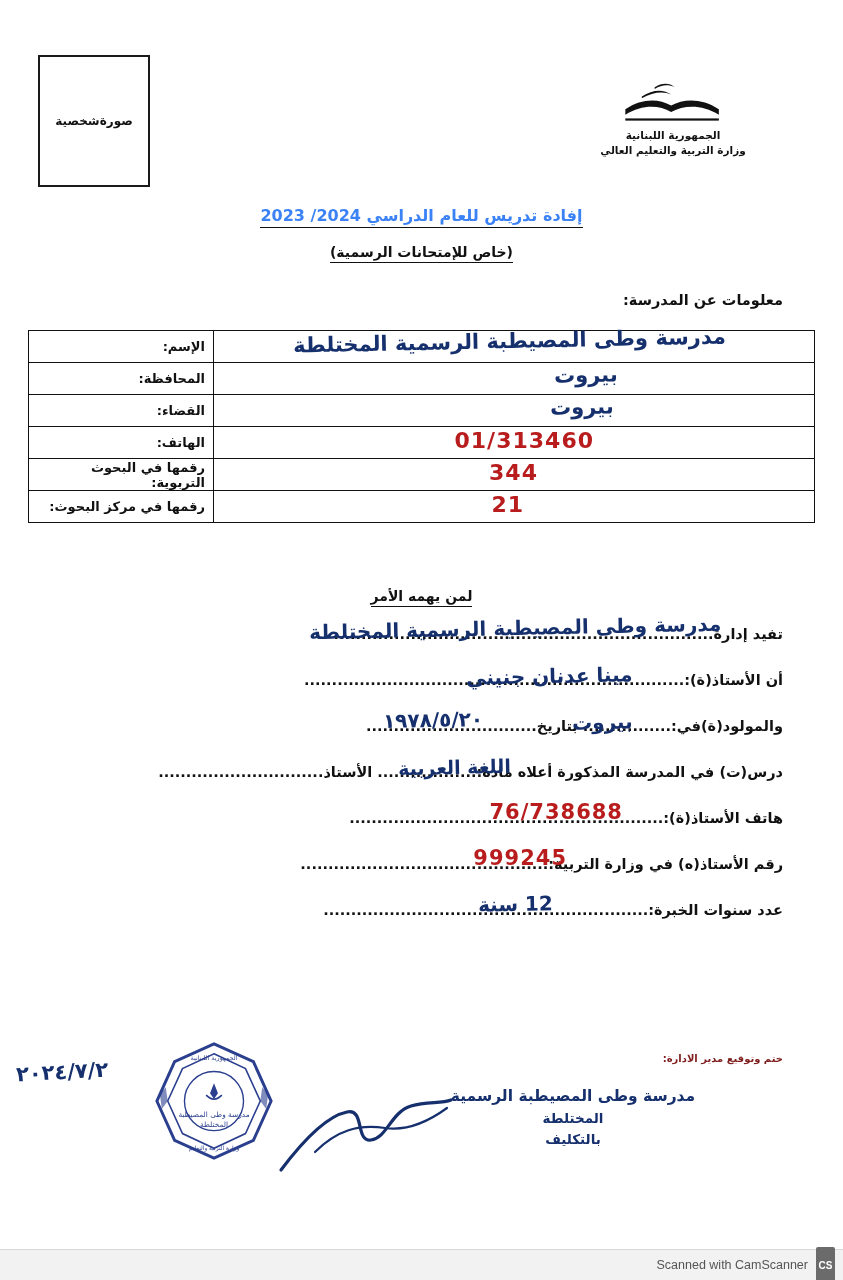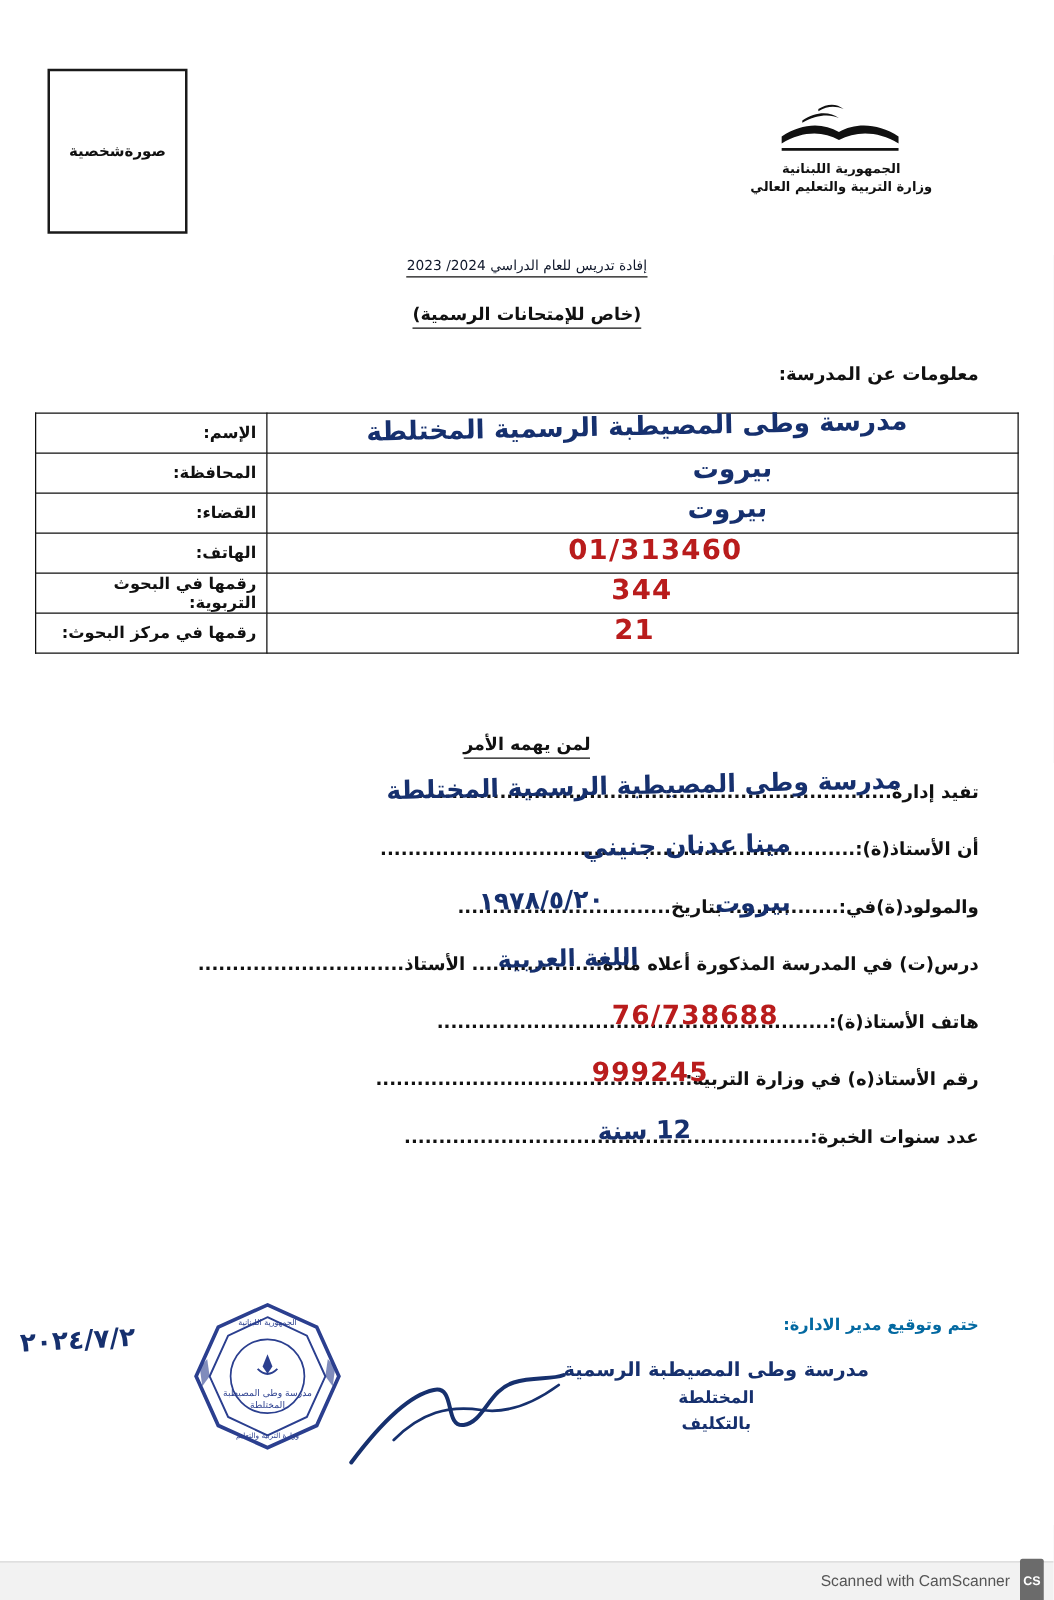--- a/index.html
+++ b/index.html
@@ -21,21 +21,21 @@
   }
   
   .logo-block{
     position:absolute;right:60px;top:78px;width:220px;text-align:center;
   }
   .logo-mark{width:110px;height:46px;margin:0 auto 4px auto;display:block;}
   .logo-line{font-size:10.5px;font-weight:bold;color:#111;line-height:1.45;}
   
   .title-main{
     position:absolute;top:206px;left:0;right:0;text-align:center;
-    font-size:11px;font-weight:normal;color:#0f172a;
+    font-size:16px;font-weight:bold;color:#3b82f6;
   }
   .title-main span{border-bottom:1.6px solid #111;padding-bottom:2px;}
   .title-sub{
     position:absolute;top:244px;left:0;right:0;text-align:center;
     font-size:14px;font-weight:bold;color:#111;
   }
   .title-sub span{border-bottom:1.6px solid #111;padding-bottom:2px;}
   
   .section-head{
     position:absolute;top:292px;right:60px;font-size:14.5px;font-weight:bold;color:#111;
@@ -75,21 +75,21 @@
   }
   .to-whom span{border-bottom:1.5px solid #111;padding-bottom:2px;}
   .line-row{
     position:absolute;right:60px;width:723px;
     font-size:14.5px;font-weight:bold;color:#111;
     white-space:nowrap;
   }
   .dots{letter-spacing:1.5px;font-weight:bold;}
   
   .sign-label{
-    position:absolute;right:60px;top:1053px;font-size:13px;font-weight:bold;color:#0369a1;
+    position:absolute;right:60px;top:1053px;font-size:10px;font-weight:bold;color:#7f1d1d;
   }
   .school-sign{
     position:absolute;right:60px;top:1085px;width:420px;text-align:center;
     font-size:15.5px;font-weight:bold;color:#16306e;line-height:1.5;
   }
   .school-sign .l2{font-size:13.5px;}
   .school-sign .l3{font-size:13.5px;}
   .school-sign .name{font-size:18px;margin-top:10px;}
   .stamp{
     position:absolute;left:150px;top:1040px;width:128px;height:128px;

